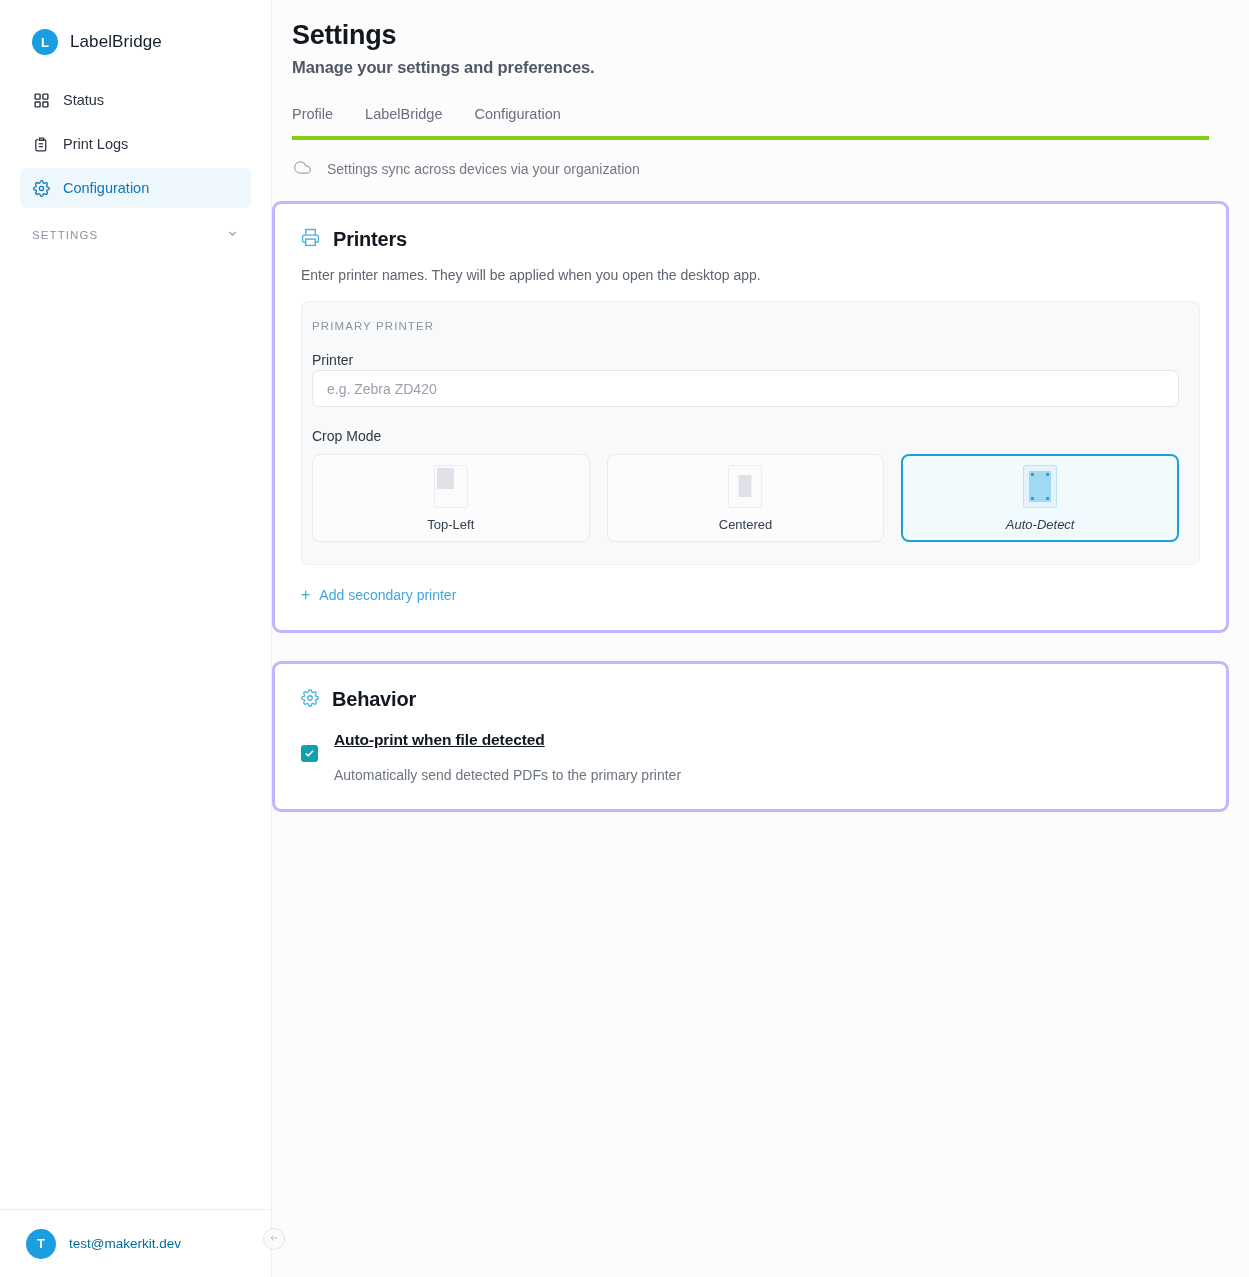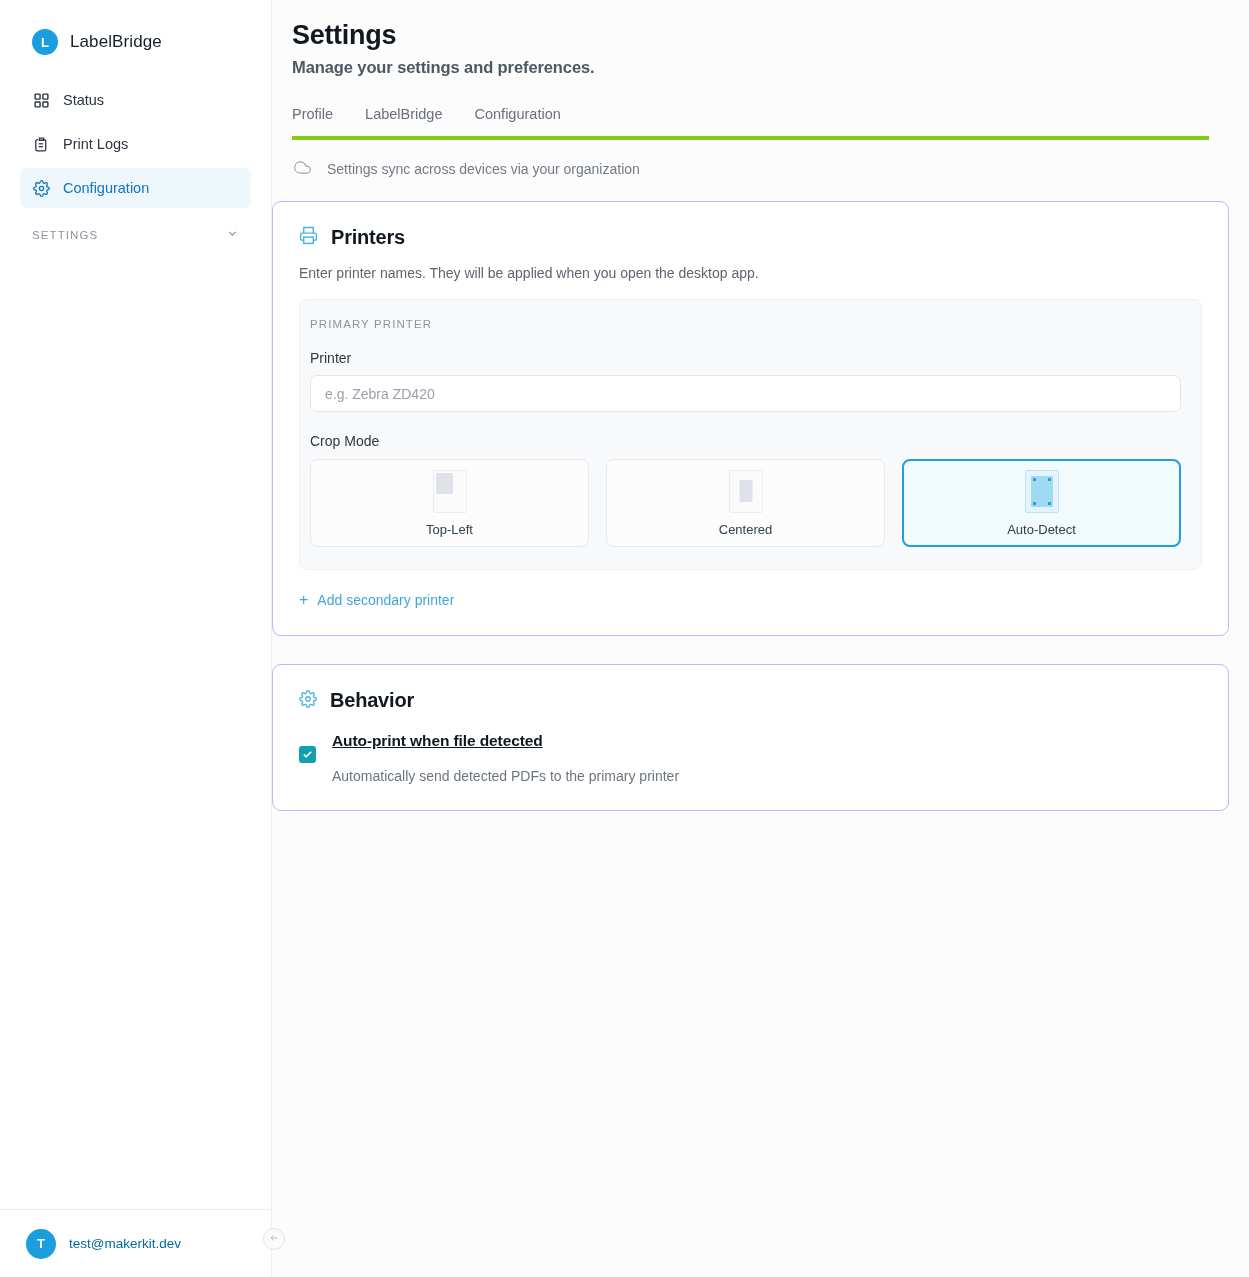--- a/index.html
+++ b/index.html
@@ -156,21 +156,21 @@
     align-items: center;
     gap: 16px;
     padding: 19px 0 0 2px;
     font-size: 14px;
     color: #737a85;
   }
 
   .cards { padding: 22px 20px 0 0; }
   .card {
     background: #ffffff;
-    border: 1px solid #c4b5fd;
+    border: 3px solid #c4b5fd;
     border-radius: 9px;
     margin-bottom: 28px;
     padding: 24px 26px 26px 26px;
   }
   .card-head {
     display: flex;
     align-items: center;
     gap: 13px;
   }
   .card-title {
@@ -197,21 +197,21 @@
     letter-spacing: 1.1px;
     color: #8d949e;
   }
   .field-label {
     margin-top: 20px;
     font-size: 14px;
     color: #2f3742;
     font-weight: 400;
   }
   .text-input {
-    margin-top: 9px;
+    margin-top: 2px;
     width: 100%;
     height: 37px;
     border: 1px solid #e3e6ea;
     border-radius: 7px;
     background: #ffffff;
     padding: 0 14px;
     font-family: "Liberation Sans", sans-serif;
     font-size: 14px;
     color: #2f3742;
     outline: none;
@@ -237,20 +237,21 @@
     display: flex;
     flex-direction: column;
     align-items: center;
     justify-content: center;
     gap: 9px;
     cursor: pointer;
   }
   .crop-card.selected {
     border: 2px solid #20a0d8;
     background: #f1fafd;
+    font-style: italic;
   }
   .crop-name {
     font-size: 13px;
     color: #33404d;
   }
   .crop-thumb {
     width: 34px; height: 43px;
     border: 1px solid #ebedf0;
     background: #fbfbfc;
     border-radius: 2px;

